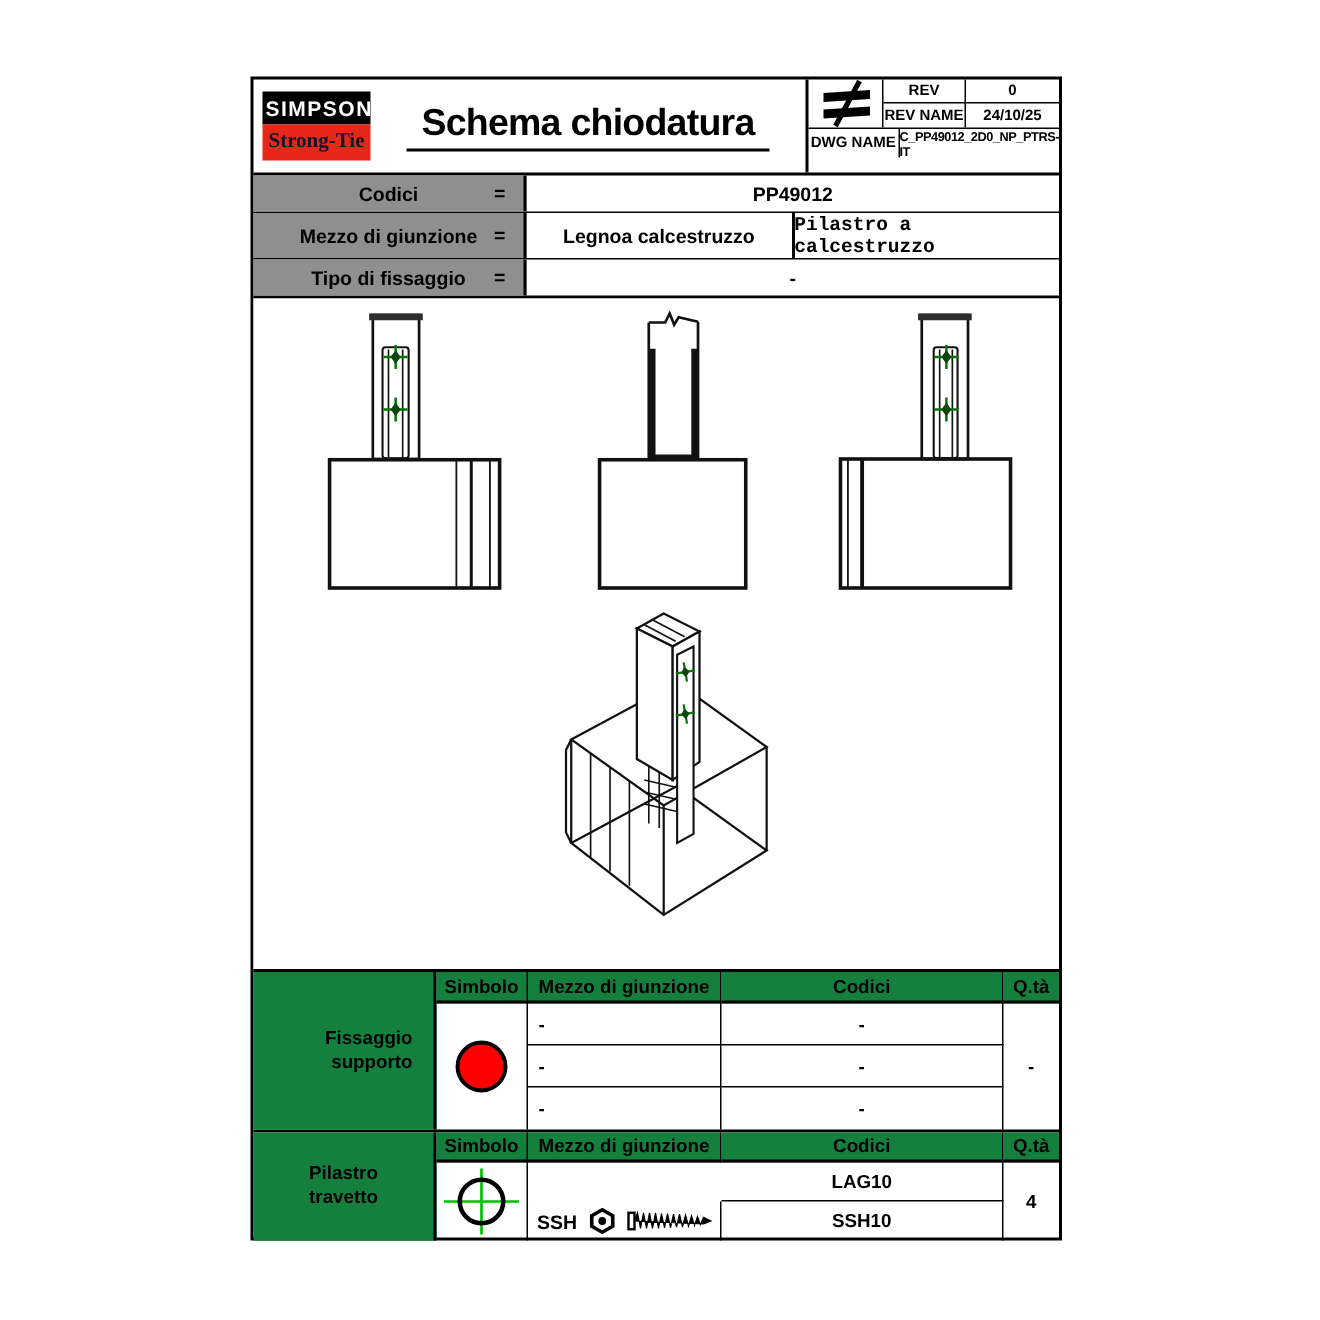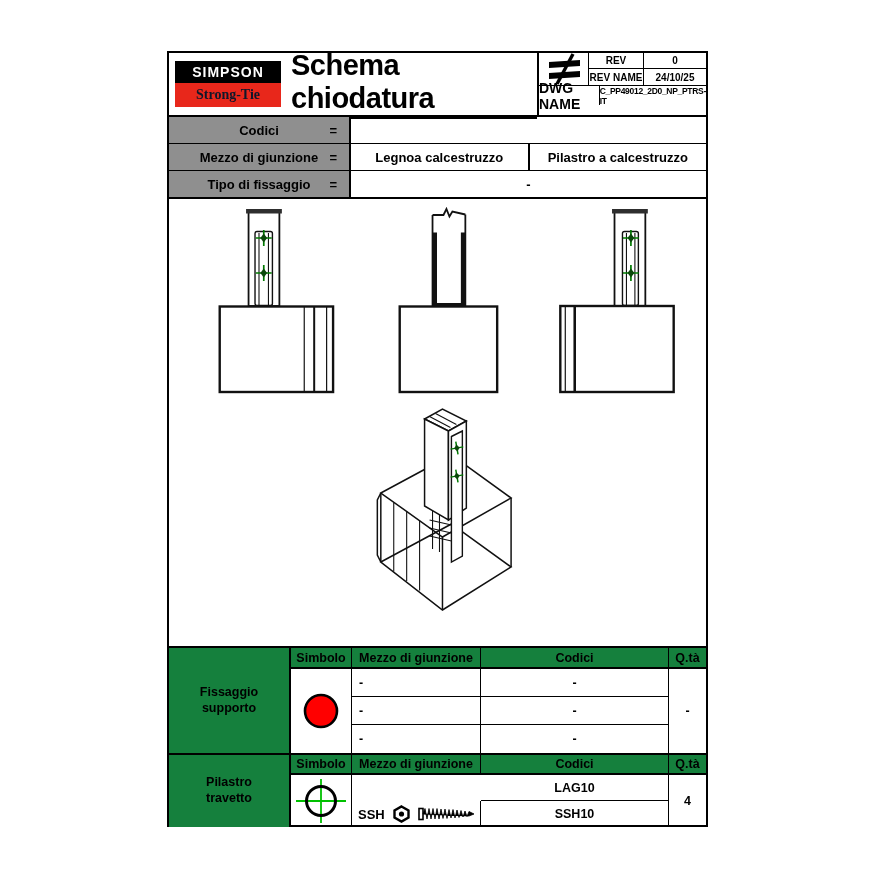--- a/index.html
+++ b/index.html
@@ -4,55 +4,55 @@
 <style>
   html,body{margin:0;padding:0;}
   body{width:880px;height:880px;background:#fff;position:relative;
        font-family:"Liberation Sans",sans-serif;color:#000;}
   *{box-sizing:border-box;}
   .sheet{position:absolute;left:167px;top:51px;width:541px;height:776px;
          border:2.5px solid #000;background:#fff;}
   
   .hdr{height:64px;border-bottom:2.5px solid #000;display:flex;}
   .logoTitle{flex:1;display:flex;align-items:center;}
-  .logo{width:106px;margin-left:6px;}
+  .logo{width:72px;margin-left:6px;}
   .logoBlack{background:#000;color:#fff;font-weight:bold;font-size:14px;
              text-align:center;padding:3px 2px;letter-spacing:1px;}
   .logoRed{background:#e8271b;color:#0f172a;font-weight:bold;font-size:14px;
            text-align:center;padding:4px 2px;font-family:"Liberation Serif",serif;}
   .titleWrap{flex:1;display:flex;justify-content:center;align-items:center;}
-  .title{font-size:29px;font-weight:bold;border-bottom:2.5px solid #000;
+  .title{font-size:25px;font-weight:bold;border-bottom:2.5px solid #000;
          padding:0 10px 2px 10px;letter-spacing:-0.5px;}
   .hdrRight{width:169px;border-left:2px solid #000;display:flex;flex-direction:column;}
   .hdrTop{height:33px;display:flex;border-bottom:1.5px solid #000;}
   .projCell{width:50px;border-right:1.5px solid #000;display:flex;
             align-items:center;justify-content:center;}
   .revGrid{flex:1;display:grid;grid-template-columns:55px 1fr;grid-template-rows:1fr 1fr;}
   .revGrid div{display:flex;align-items:center;justify-content:center;
                font-size:10px;font-weight:bold;}
   .rl{border-right:1.5px solid #000;}
   .rb{border-bottom:1.5px solid #000;}
   .hdrBot{height:19px;display:flex;}
   .dwgL{width:68px;border-right:1.5px solid #000;display:flex;align-items:center;
-        justify-content:center;font-size:14px;font-weight:bold;}
+        justify-content:center;font-size:10px;font-weight:bold;}
   .dwgV{flex:1;display:flex;align-items:center;justify-content:center;
         font-size:8.5px;font-weight:bold;letter-spacing:-0.3px;}
   
   .info{height:82px;border-bottom:2px solid #000;display:flex;flex-direction:column;}
   .irow{flex:1;display:flex;border-bottom:1.5px solid #000;}
   .irow:last-child{border-bottom:none;}
   .ilabel{width:182px;background:#8f8f8f;border-right:2px solid #000;position:relative;
           display:flex;align-items:center;justify-content:center;
           font-size:13px;font-weight:bold;}
   .ieq{position:absolute;right:12px;top:50%;transform:translateY(-50%);font-weight:bold;}
   .ival{flex:1;display:flex;align-items:center;justify-content:center;
         font-size:13px;font-weight:bold;}
   .isplit{flex:1;display:flex;}
   .ival.half{border-right:2px solid #000;}
-  .ival.half:last-child{border-right:none;}
+  .ival.half:last-child{border-right:none;font-family:Liberation Mono, monospace;}
   
   .draw{height:447px;position:relative;background:#fff;}
   .draw svg{position:absolute;left:0;top:0;width:100%;height:100%;}
   
   .sec{display:grid;grid-template-columns:122px 61px 129px 188px 1fr;}
   .secA{border-top:2.5px solid #000;height:107px;grid-template-rows:21px 1fr 1fr 1fr;}
   .secB{border-top:2.5px solid #000;height:74px;grid-template-rows:20px 1fr 1fr;}
   .cell{display:flex;align-items:center;justify-content:center;
         font-size:12.5px;font-weight:bold;border-right:1.5px solid #000;
         border-bottom:1.5px solid #000;}
@@ -104,20 +104,21 @@
       </div>
     </div>
   </div>
 
   <div class="info">
     <div class="irow">
       <div class="ilabel">
         <span>Codici</span>
         <span class="ieq">=</span>
       </div>
+      <div class="ival">PP49012</div>
     </div>
     <div class="irow">
       <div class="ilabel">
         <span>Mezzo di giunzione</span>
         <span class="ieq">=</span>
       </div>
       <div class="isplit">
         <div class="ival half">Legnoa calcestruzzo</div>
         <div class="ival half">Pilastro a calcestruzzo</div>
       </div>
@@ -217,21 +218,21 @@
           <g transform="translate(457.5,476) rotate(-10)">
             <path d="M0,-6.5 V6.5 M-6.5,0 H6.5" stroke="#007a00" stroke-width="1.5"></path>
             <path d="M0,-3.6 L2.8,0 L0,3.6 L-2.8,0 Z" fill="#0a470a" stroke="none"></path>
           </g>
         </g>
       </g>
     </svg>
   </div>
 
   <div class="sec secA">
-    <div class="cell grey rowlabel" style="grid-row:1/5;">Fissaggio supporto</div>
+    <div class="cell grey rowlabel" style="grid-row:1/5;text-align:right;">Fissaggio supporto</div>
     <div class="cell grey hcell">Simbolo</div>
     <div class="cell grey hcell">Mezzo di giunzione</div>
     <div class="cell grey hcell">Codici</div>
     <div class="cell grey hcell lastcol">Q.tà</div>
 
     <div class="cell span" style="grid-row:2/5;grid-column:2;">
       <svg width="44" height="44" viewBox="0 0 44 44">
         <circle cx="22" cy="22" r="16" fill="#ff0000" stroke="#000" stroke-width="2.6"></circle>
       </svg>
     </div>

